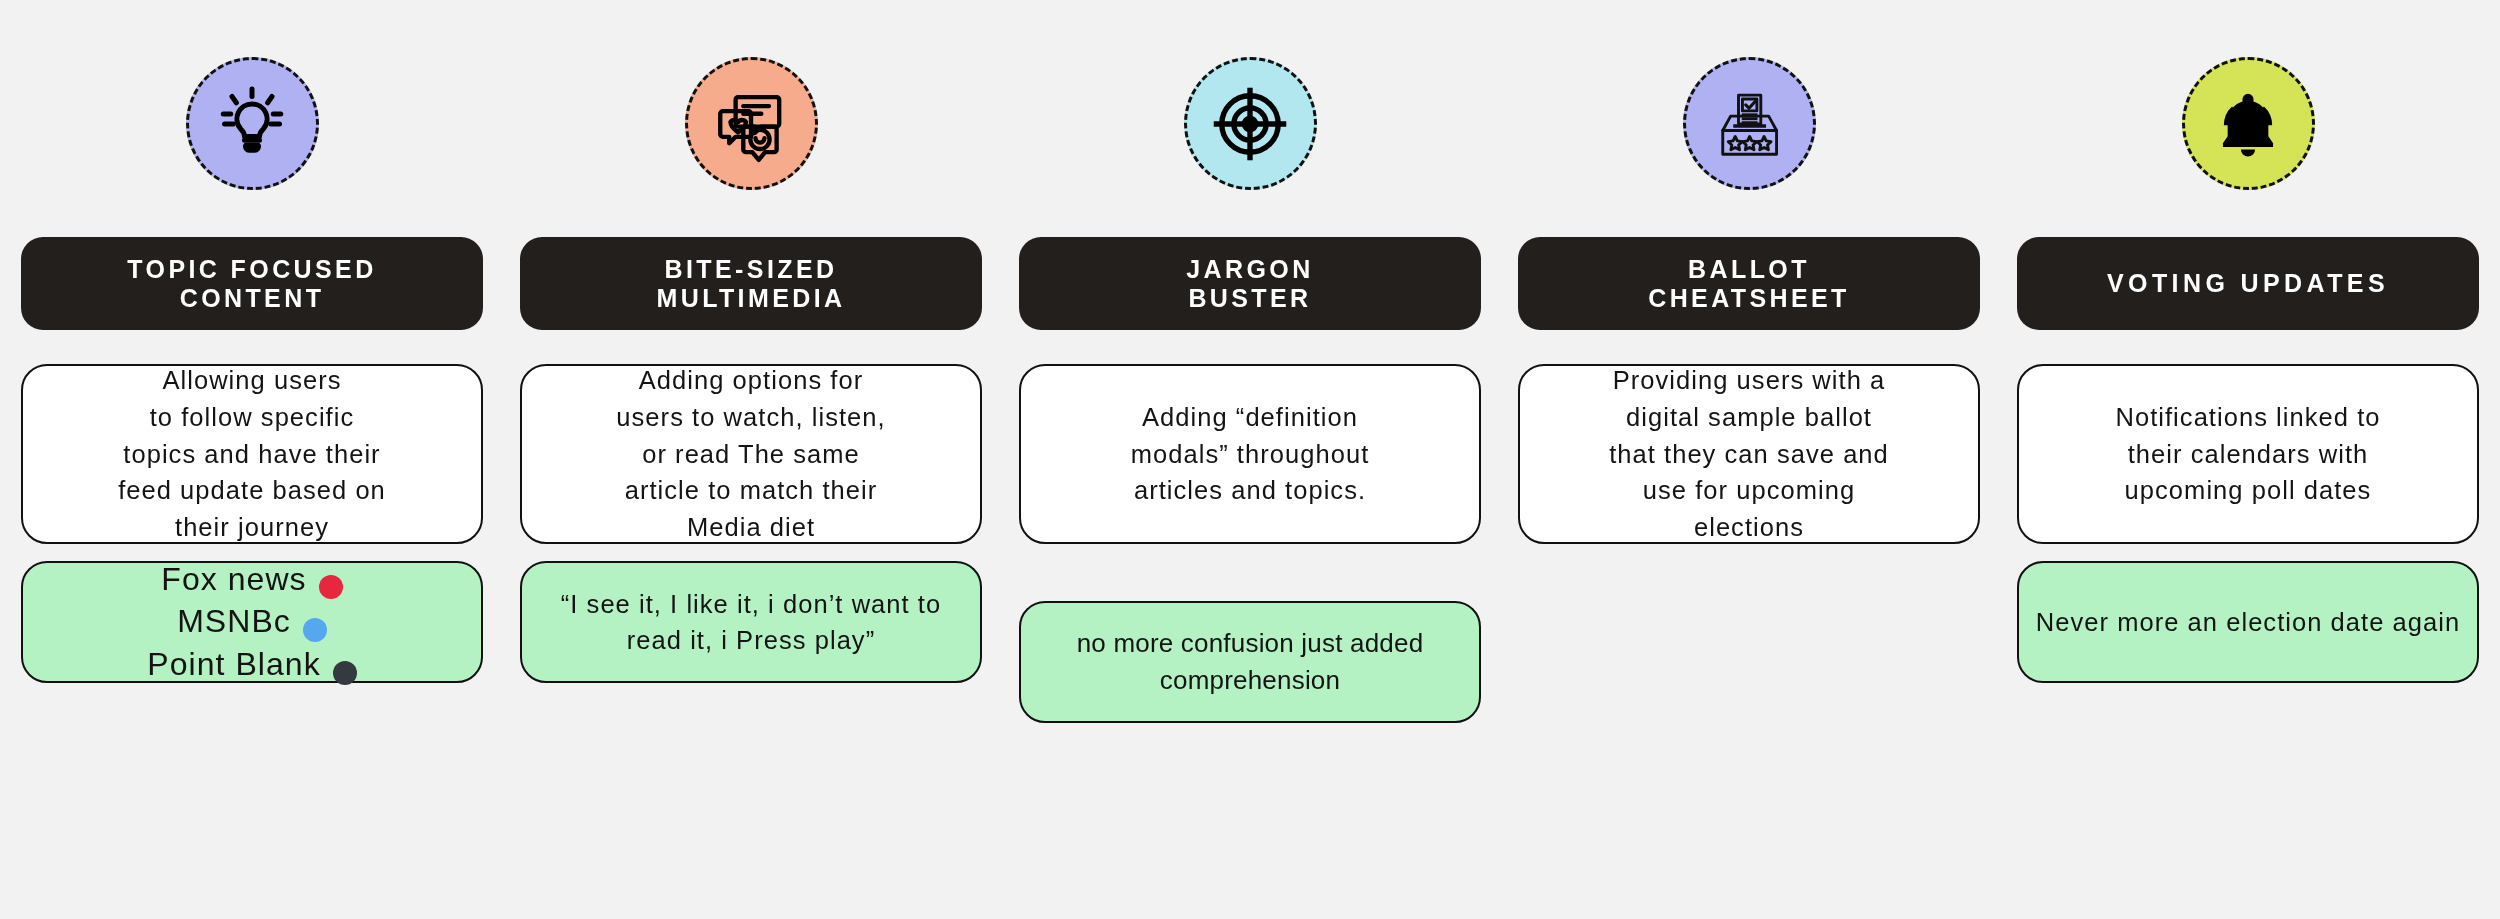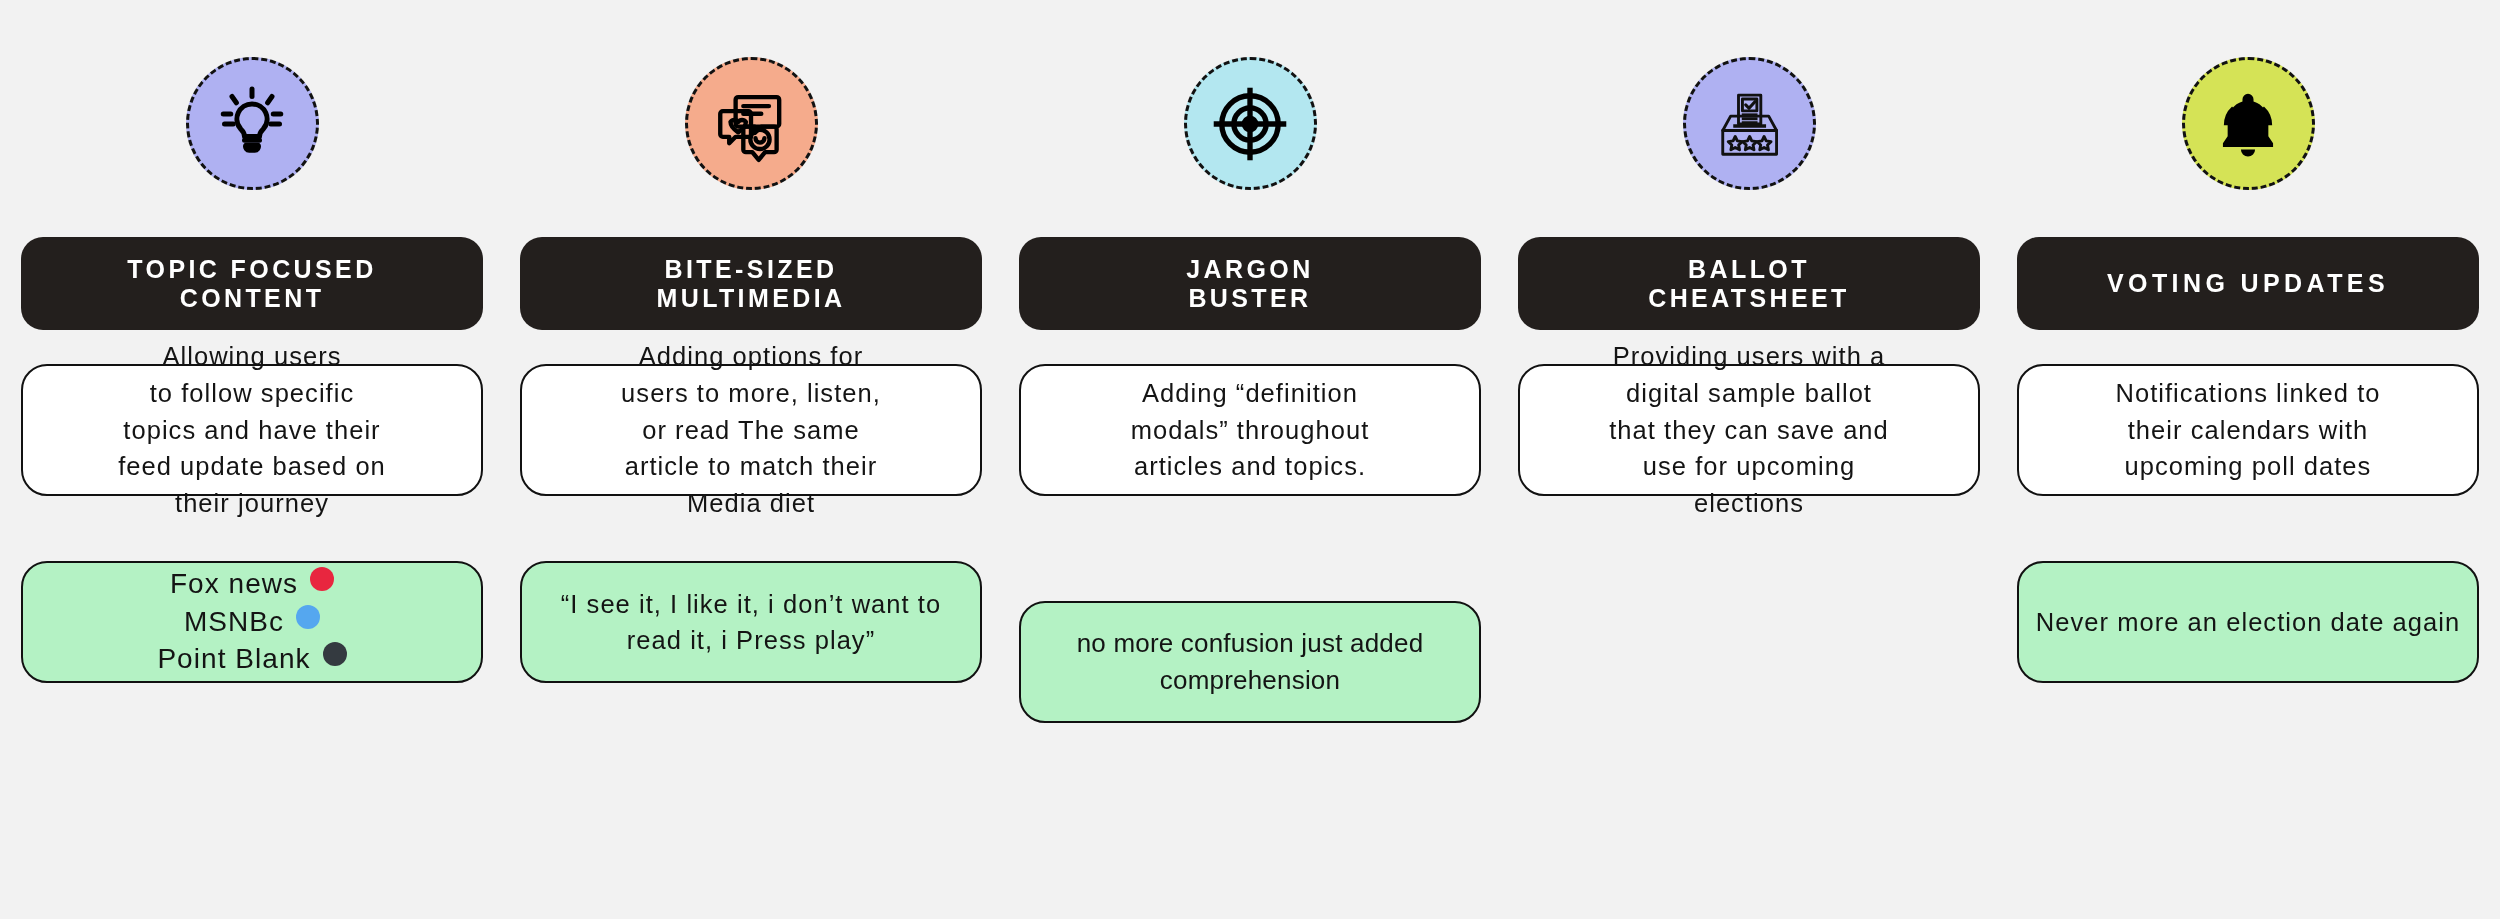--- a/index.html
+++ b/index.html
@@ -75,21 +75,21 @@
     text-transform: uppercase;
   }
 
   .title-pill.single-line { letter-spacing: 4.4px; }
 
   
   .desc-slot { display: flex; align-items: flex-start; padding-top: 15px; }
 
   .desc-card {
     width: 100%;
-    height: 132px;
+    height: 180px;
     background: #ffffff;
     border: 2.5px solid #111111;
     border-radius: 26px;
     display: flex;
     align-items: center;
     justify-content: center;
     text-align: center;
     padding: 10px 16px;
     color: #141414;
     font-size: 25.5px;
@@ -131,24 +131,24 @@
   .source-list {
     display: flex;
     flex-direction: column;
     align-items: center;
     gap: 3px;
     width: 100%;
   }
 
   .source-row {
     display: flex;
-    align-items: flex-start;
+    align-items: flex-end;
     justify-content: center;
     gap: 12px;
-    font-size: 28px;
+    font-size: 32px;
     letter-spacing: 1.05px;
     color: #141414;
     line-height: 1.24;
   }
 
   .dot {
     width: 24px;
     height: 24px;
     border-radius: 50%;
     flex: 0 0 auto;
@@ -225,21 +225,21 @@
           </g>
         </svg>
       </div>
     </div>
     <div class="title-slot">
       <div class="title-pill">BITE-SIZED
 MULTIMEDIA</div>
     </div>
     <div class="desc-slot">
       <div class="desc-card">Adding options for
-users to more, listen,
+users to watch, listen,
 or read The same
 article to match their
 Media diet</div>
     </div>
     <div class="out-slot">
       <div class="out-card">“I see it, I like it, i don’t want to read it, i Press play”</div>
     </div>
   </div>
 
   <div class="column">

